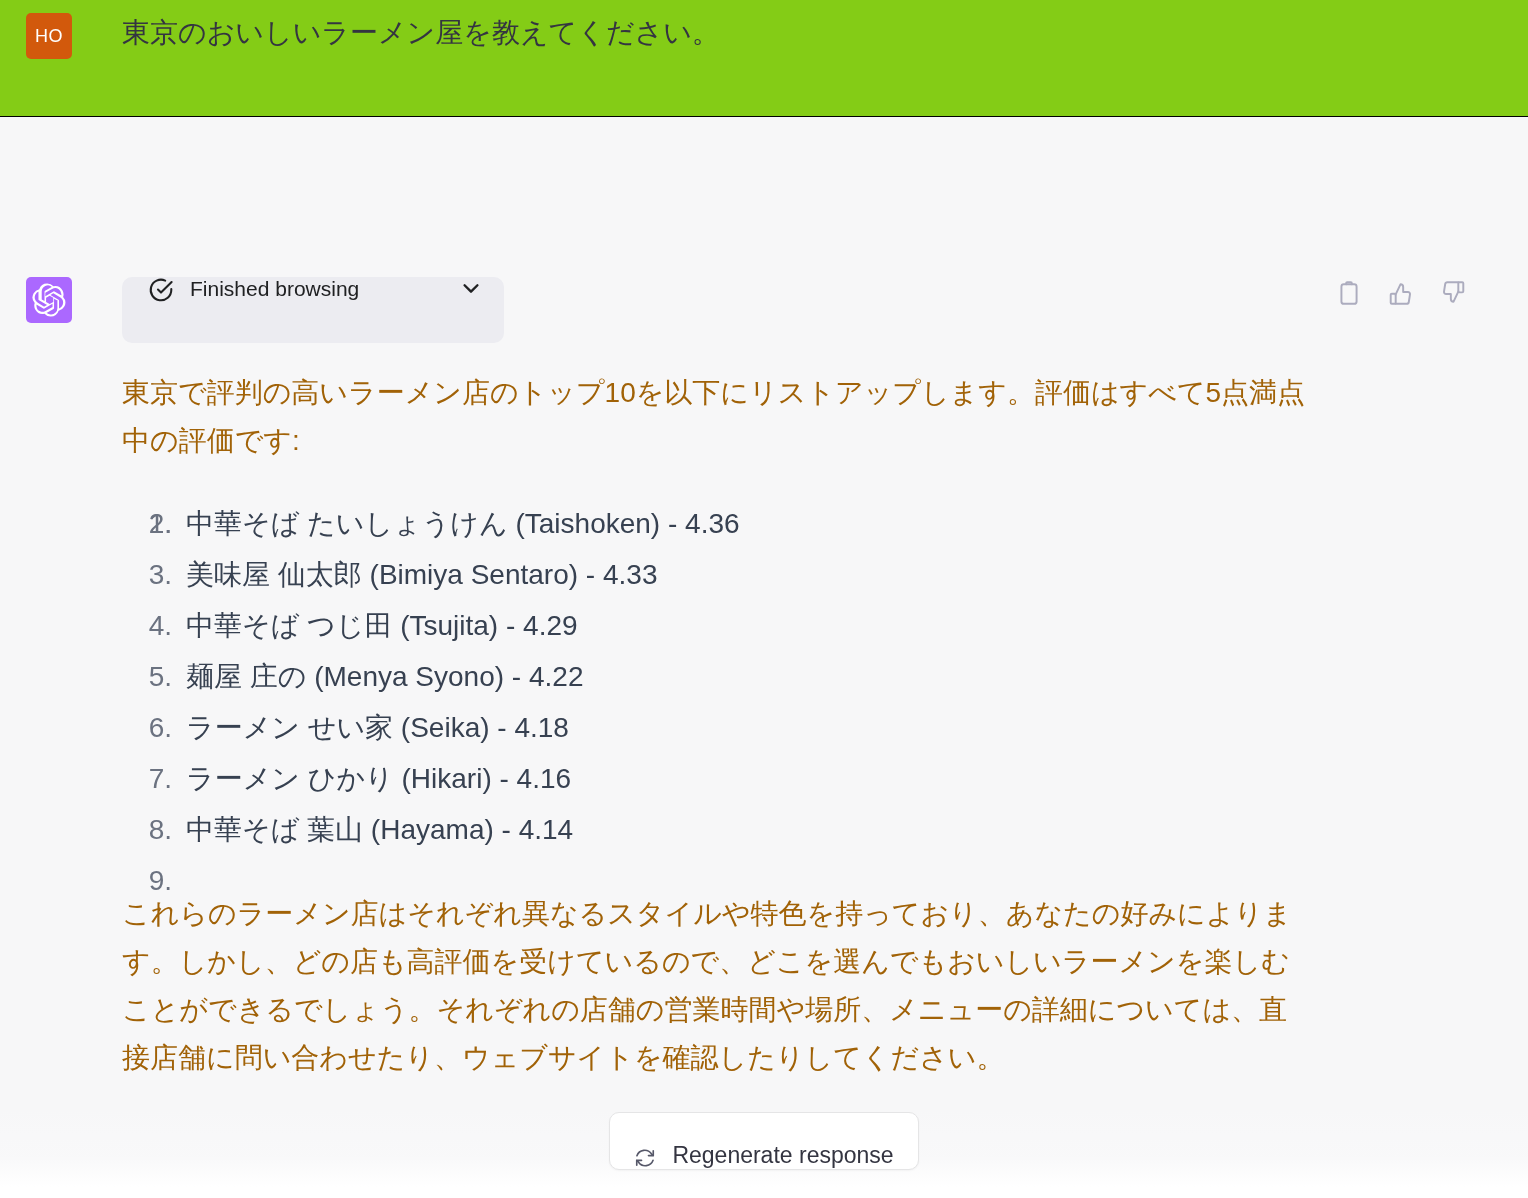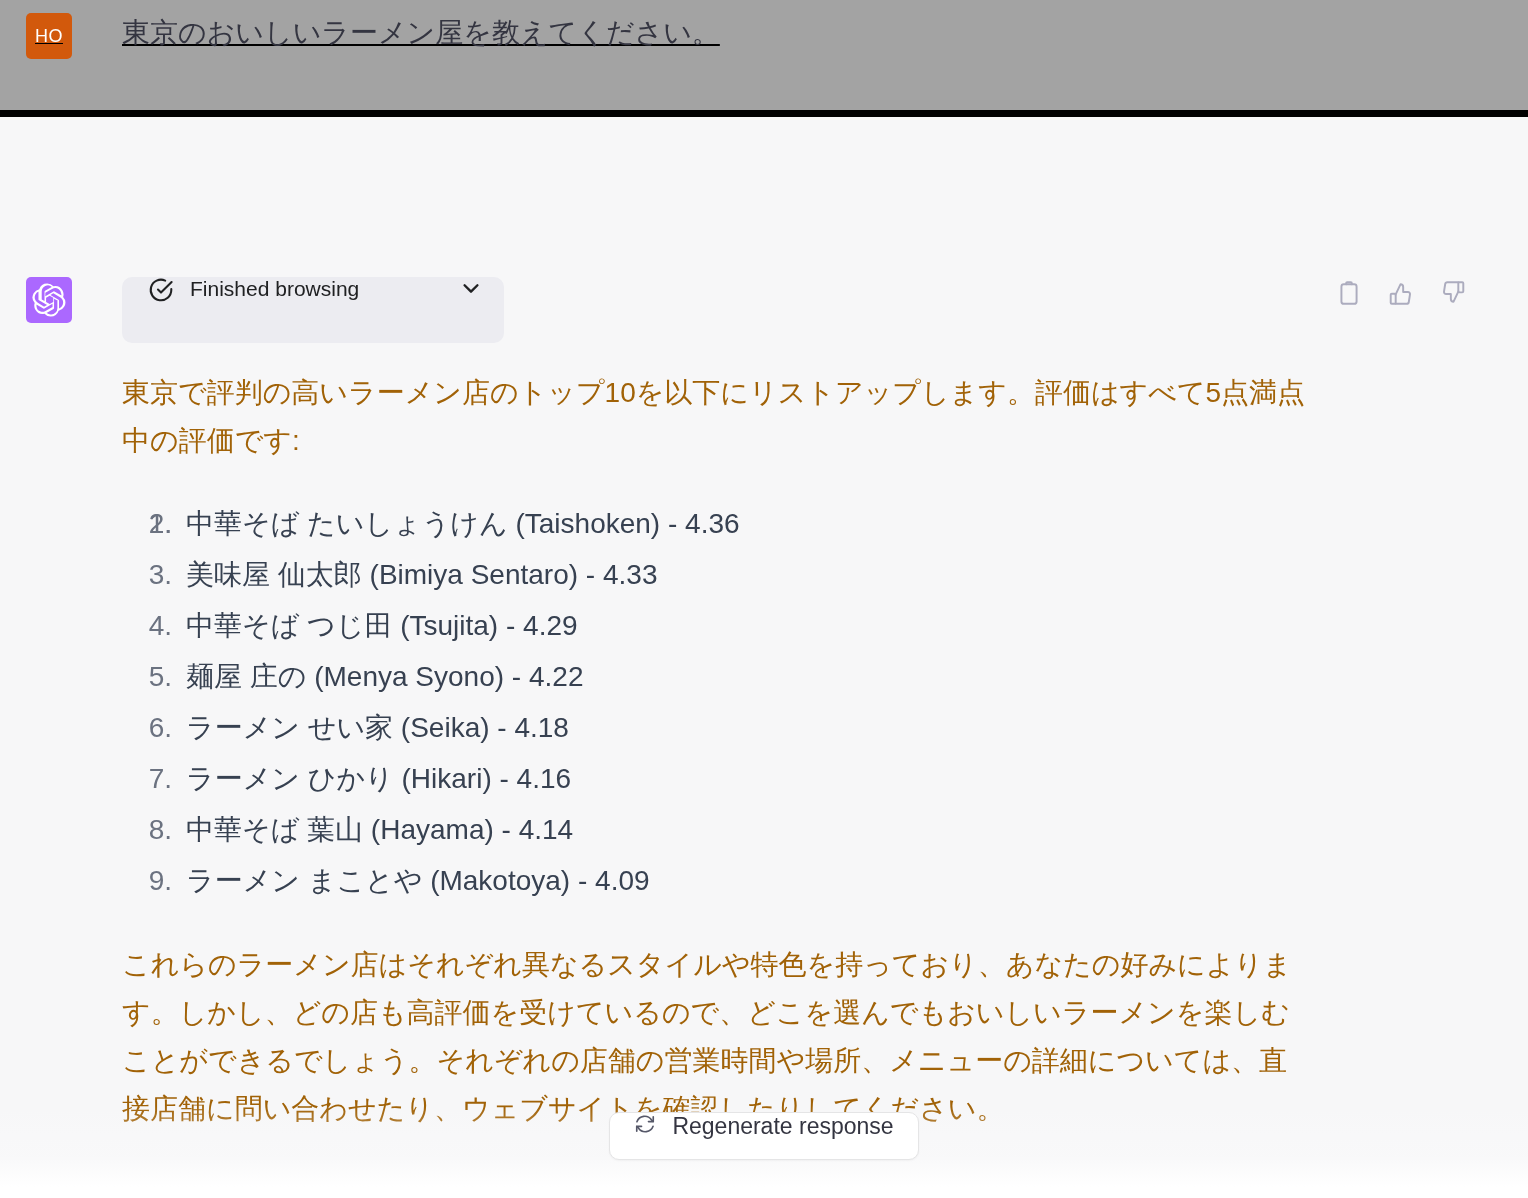--- a/index.html
+++ b/index.html
@@ -14,24 +14,23 @@
 
   #app { position: relative; width: 1528px; height: 1198px; overflow: hidden; }
 
   
   .msg-row {
     width: 100%;
     display: flex;
     justify-content: flex-start;
   }
   .msg-row.user {
-    background: #a3a3a3;
-    border-bottom: 7px solid #000000;
+    background: #84cc16;
+    border-bottom: 1px solid #000000;
     min-height: 117px;
-    text-decoration: underline;
   }
   .msg-row.assistant {
     background: #f7f7f8;
     min-height: 1081px;
   }
 
   .msg-inner {
     position: relative;
     display: flex;
     width: 100%;
@@ -160,26 +159,26 @@
   }
   .bottom-fade {
     position: absolute;
     left: 0; bottom: 0; width: 100%; height: 92px;
     background: linear-gradient(to bottom, rgba(247,247,248,0) 0%, rgba(250,250,251,0.55) 55%, #ffffff 88%);
   }
   .regen-btn {
     position: relative;
     pointer-events: auto;
     display: inline-flex;
-    align-items: flex-start;
+    align-items: flex-end;
     gap: 16px;
     background: #ffffff;
     border: 1px solid #e5e5e6;
     border-radius: 10px;
-    height: 48px;
+    height: 58px;
     padding: 0 24px;
     cursor: pointer;
     margin-top: 6px;
     box-shadow: 0 1px 2px rgba(0,0,0,0.04);
   }
   .regen-btn .regen-icon { width: 22px; height: 22px; flex: 0 0 auto; }
   .regen-btn .regen-label {
     font-size: 23px;
     color: #343541;
     white-space: nowrap;
@@ -232,21 +231,21 @@
         
         <ol class="ramen-list" id="ramen-list">
             <li><span class="num">1.</span></li>
             <li><span class="num">2.</span><span>中華そば たいしょうけん (Taishoken) - 4.36</span></li>
             <li><span class="num">3.</span><span>美味屋 仙太郎 (Bimiya Sentaro) - 4.33</span></li>
             <li><span class="num">4.</span><span>中華そば つじ田 (Tsujita) - 4.29</span></li>
             <li><span class="num">5.</span><span>麺屋 庄の (Menya Syono) - 4.22</span></li>
             <li><span class="num">6.</span><span>ラーメン せい家 (Seika) - 4.18</span></li>
             <li><span class="num">7.</span><span>ラーメン ひかり (Hikari) - 4.16</span></li>
             <li><span class="num">8.</span><span>中華そば 葉山 (Hayama) - 4.14</span></li>
-            <li><span class="num">9.</span><span>ラーメン まことや (Makotoya) - 4.09</span></li>
+            <li><span class="num">9.</span></li>
           </ol>
 
         
         <p class="para closing">これらのラーメン店はそれぞれ異なるスタイルや特色を持っており、あなたの好みによります。しかし、どの店も高評価を受けているので、どこを選んでもおいしいラーメンを楽しむことができるでしょう。それぞれの店舗の営業時間や場所、メニューの詳細については、直接店舗に問い合わせたり、ウェブサイトを確認したりしてください。</p>
 
       </div>
 
       <div class="action-icons">
         <span class="act">
           <svg viewBox="0 0 24 24" fill="none" stroke="#acacbe" stroke-width="1.8" stroke-linecap="round" stroke-linejoin="round" aria-hidden="true">

